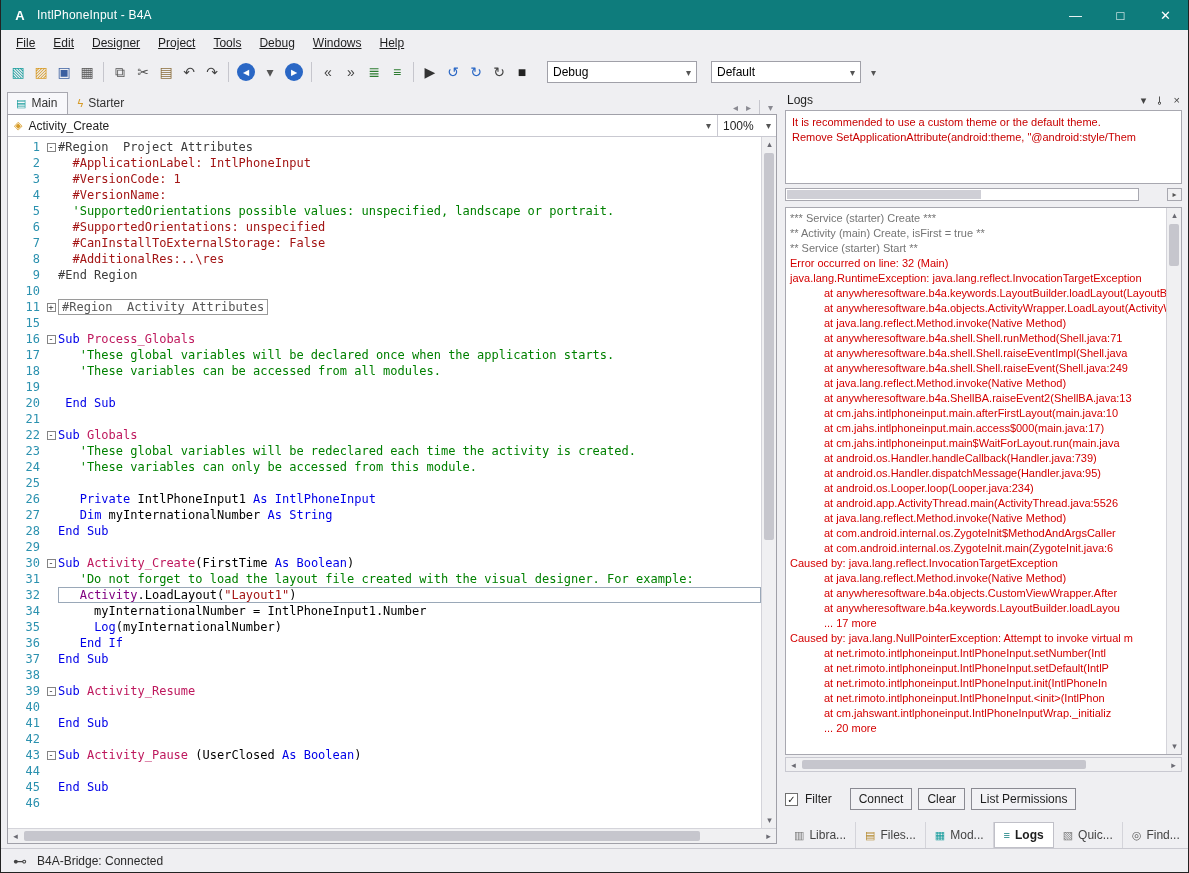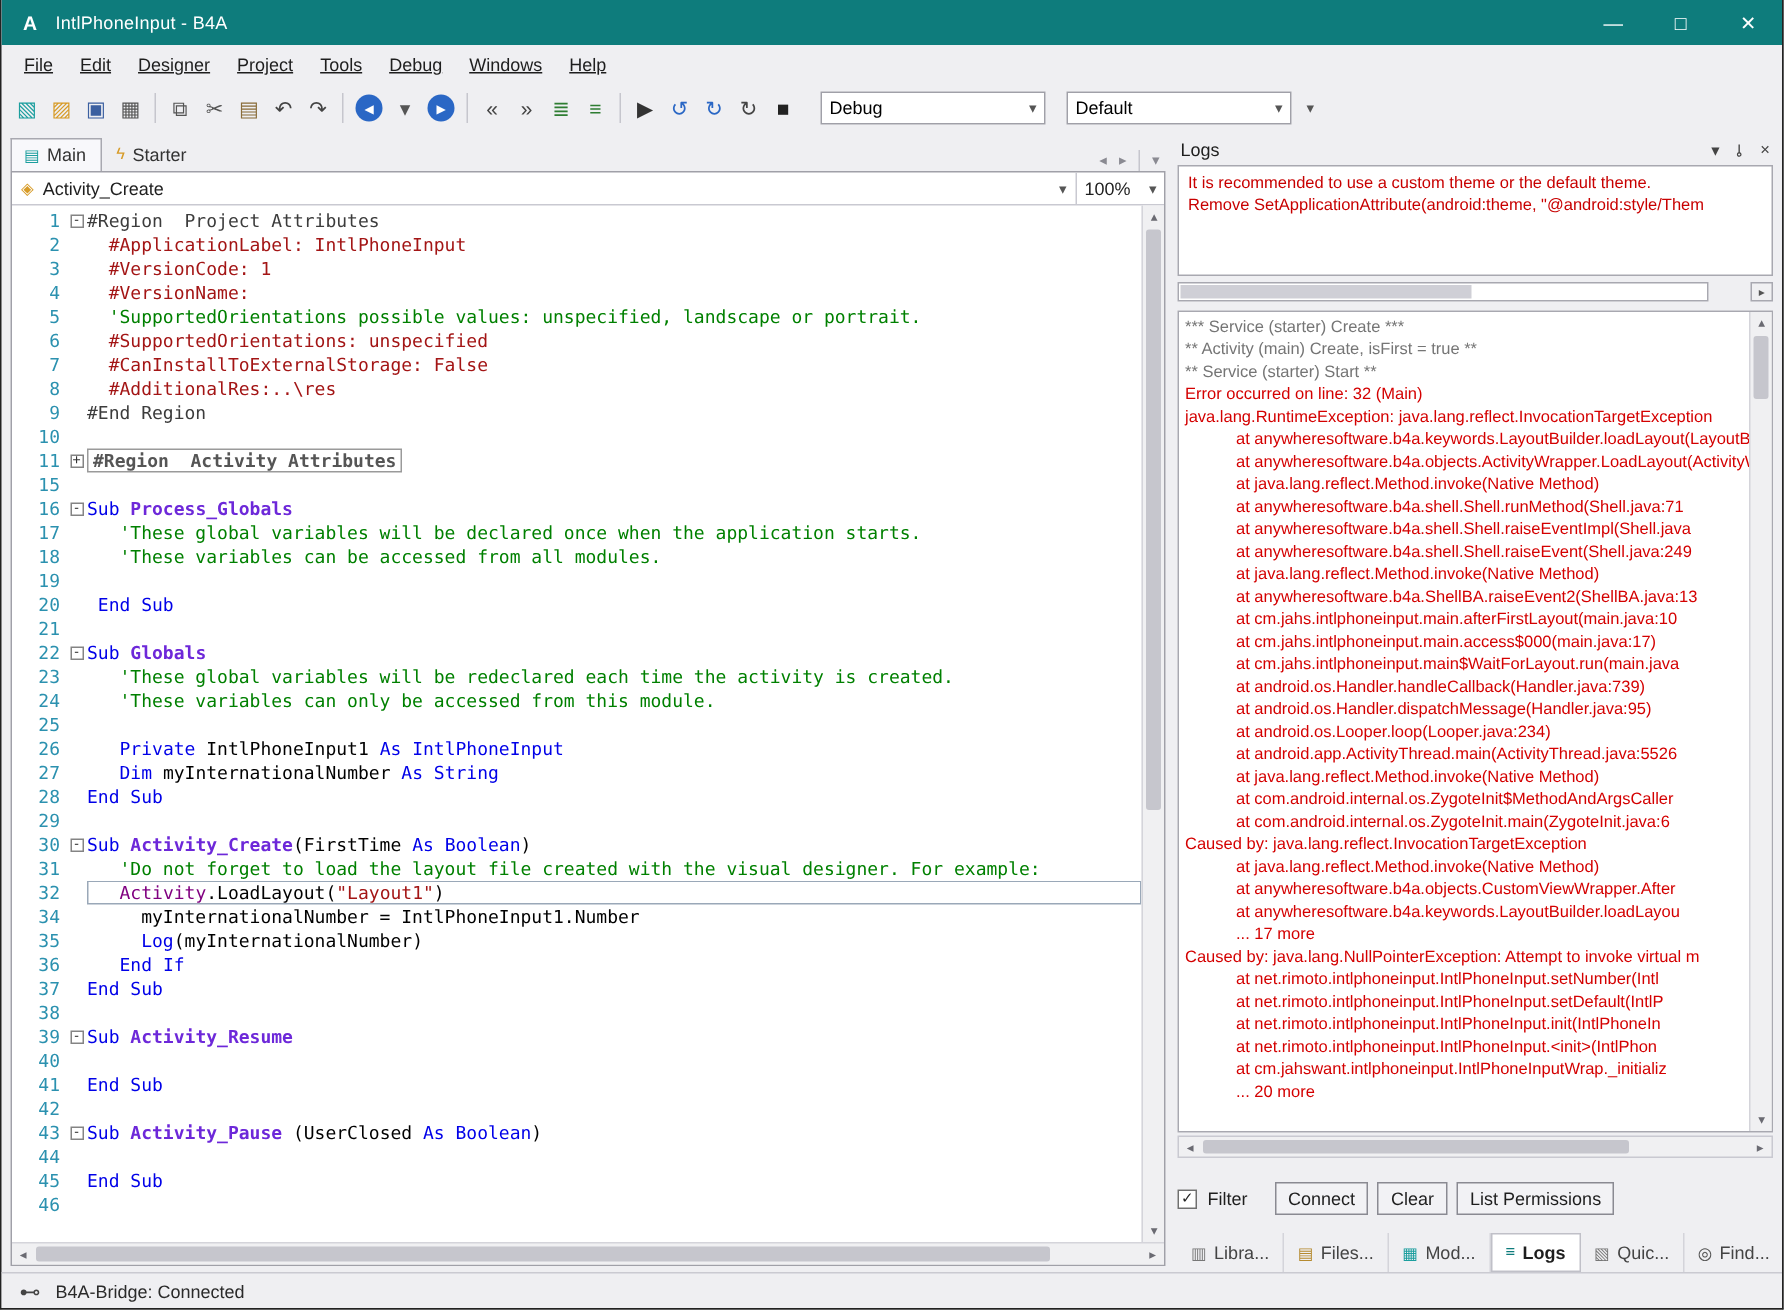--- a/index.html
+++ b/index.html
@@ -59,22 +59,22 @@
   .code-row { display:flex; height:16px; line-height:16px; font-family:"DejaVu Sans Mono", monospace; font-size:12px; }
   .ln { width:36px; text-align:right; color:#2B91AF; padding-right:4px; flex:none; }
   .fold-col { width:14px; flex:none; display:flex; align-items:center; justify-content:center; }
   .fold-box { width:9px; height:9px; border:1px solid #848484; background:#fff; color:#333;
               font-size:9px; line-height:7px; text-align:center; font-family:"DejaVu Sans Mono", monospace; }
   .code-text { white-space:pre; flex:1; color:#000; }
   .code-row.hl .code-text { box-shadow: inset 0 0 0 1px #9aa8b8; }
   .t-kw { color:#0000E8; } .t-type { color:#0000E8; } .t-com { color:#008000; }
   .t-str { color:#A31515; } .t-dir { color:#A31515;text-align:right; } .t-reg { color:#3c3c3c; }
   .t-obj { color:#800080; } .t-plain { color:#000; }
-  .t-sub { color:#6d28d9; font-weight:bold; }
-  .t-regbox { color:#555; border:1px solid #9a9a9a; padding:0 3px;font-weight:bold; }
+  .t-sub { color:#be185d; font-weight:normal; }
+  .t-regbox { color:#555; border:1px solid #9a9a9a; padding:0 3px; }
 
   .vscroll { width:15px; background:#F0F0F2; border-left:1px solid #d4d4da; position:relative; flex:none; }
   .hscroll { height:15px; background:#F0F0F2; border-top:1px solid #d4d4da; position:relative; flex:none; }
   .sb-arrow { position:absolute; color:#6a6a72; font-size:9px; line-height:15px; width:15px; text-align:center; }
   .sb-thumb-v { position:absolute; left:2px; right:2px; background:#c6c6cd; border-radius:2px; }
   .sb-thumb-h { position:absolute; top:2px; bottom:2px; background:#c6c6cd; border-radius:2px; }
 
   
   .right { flex:1; display:flex; flex-direction:column; min-width:0; }
   .panel-header { height:20px; display:flex; align-items:center; gap:10px; font-size:12px; color:#1e1e1e; padding:0 2px; flex:none; }

